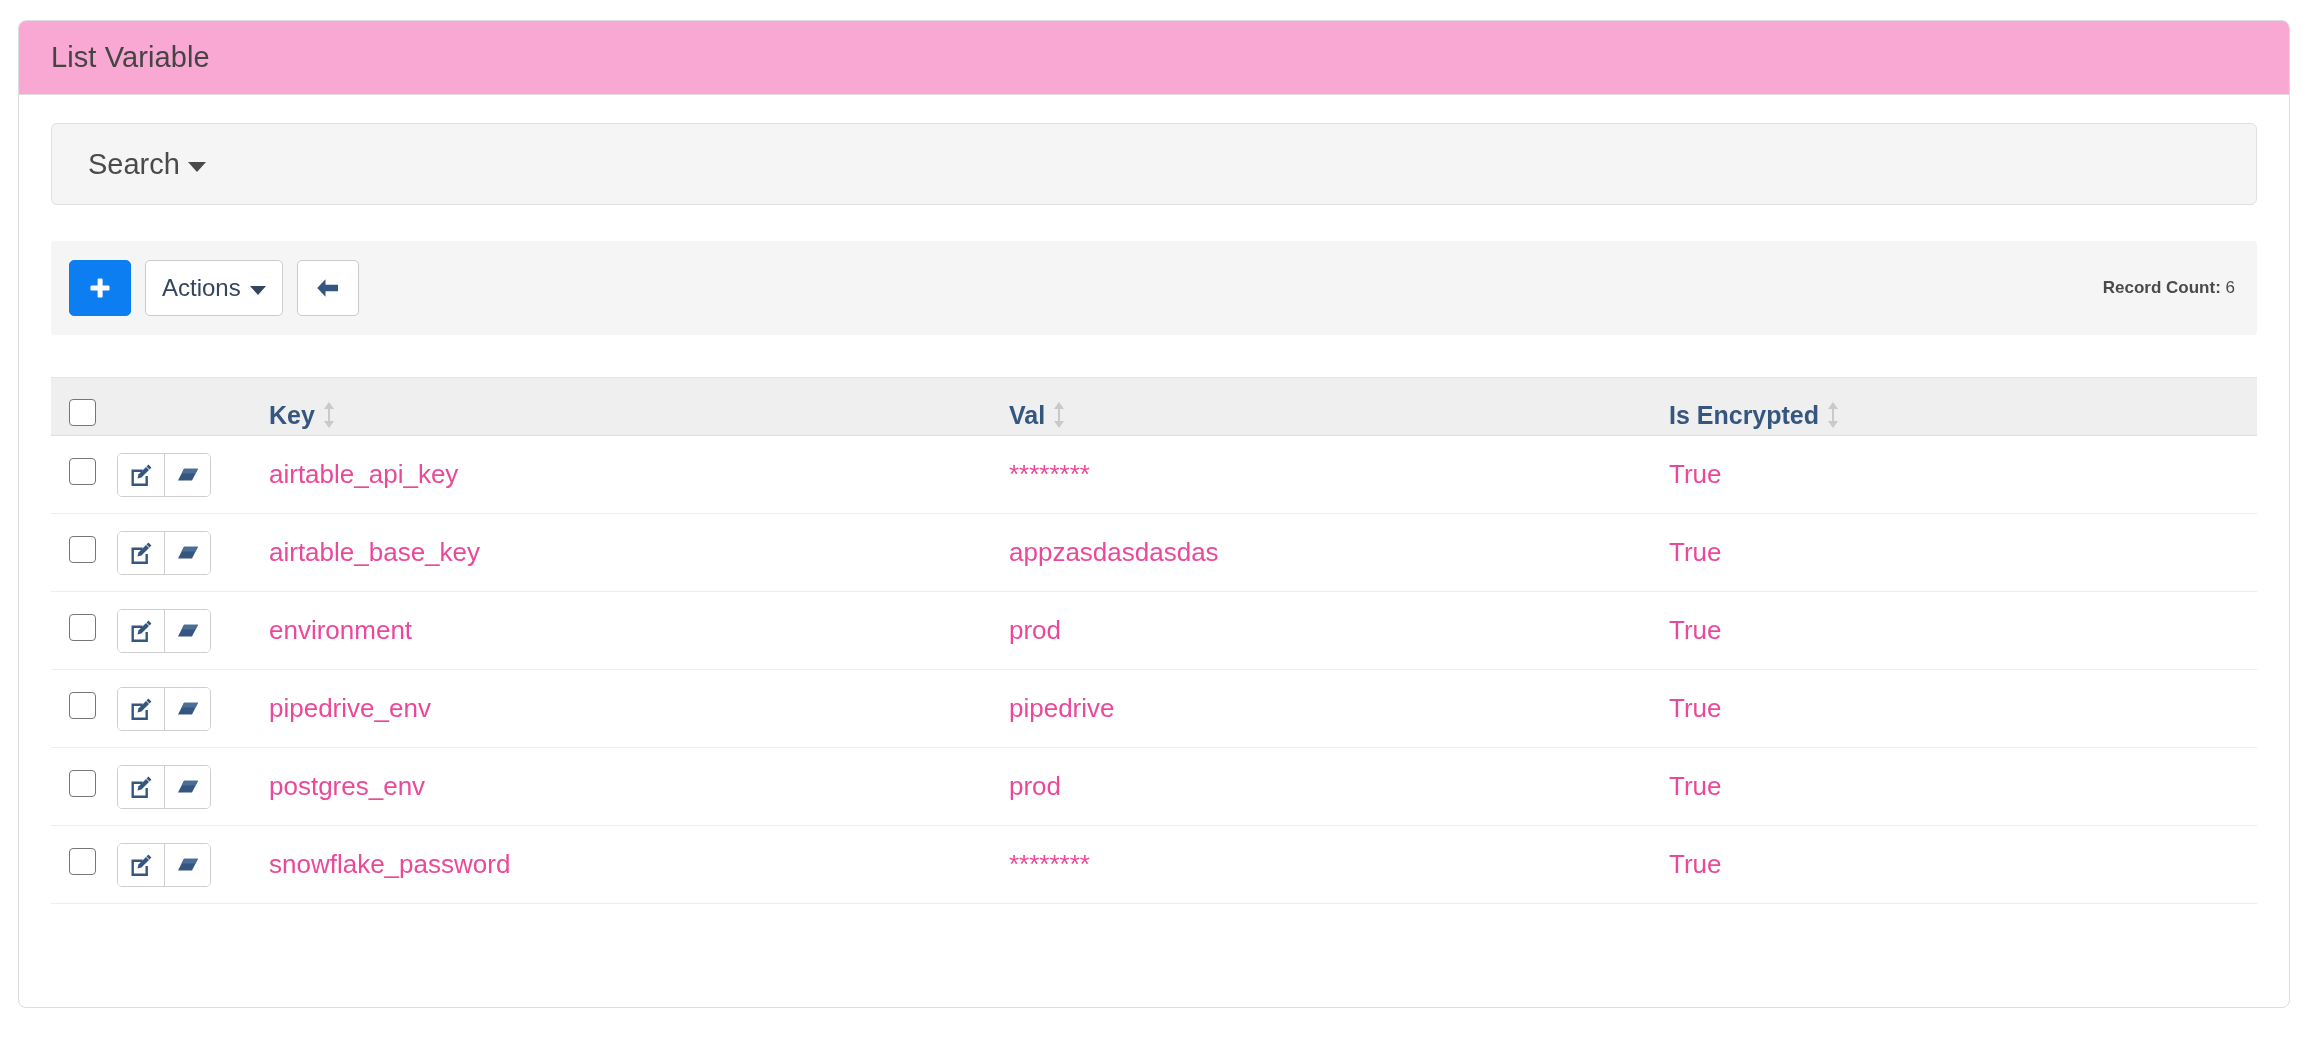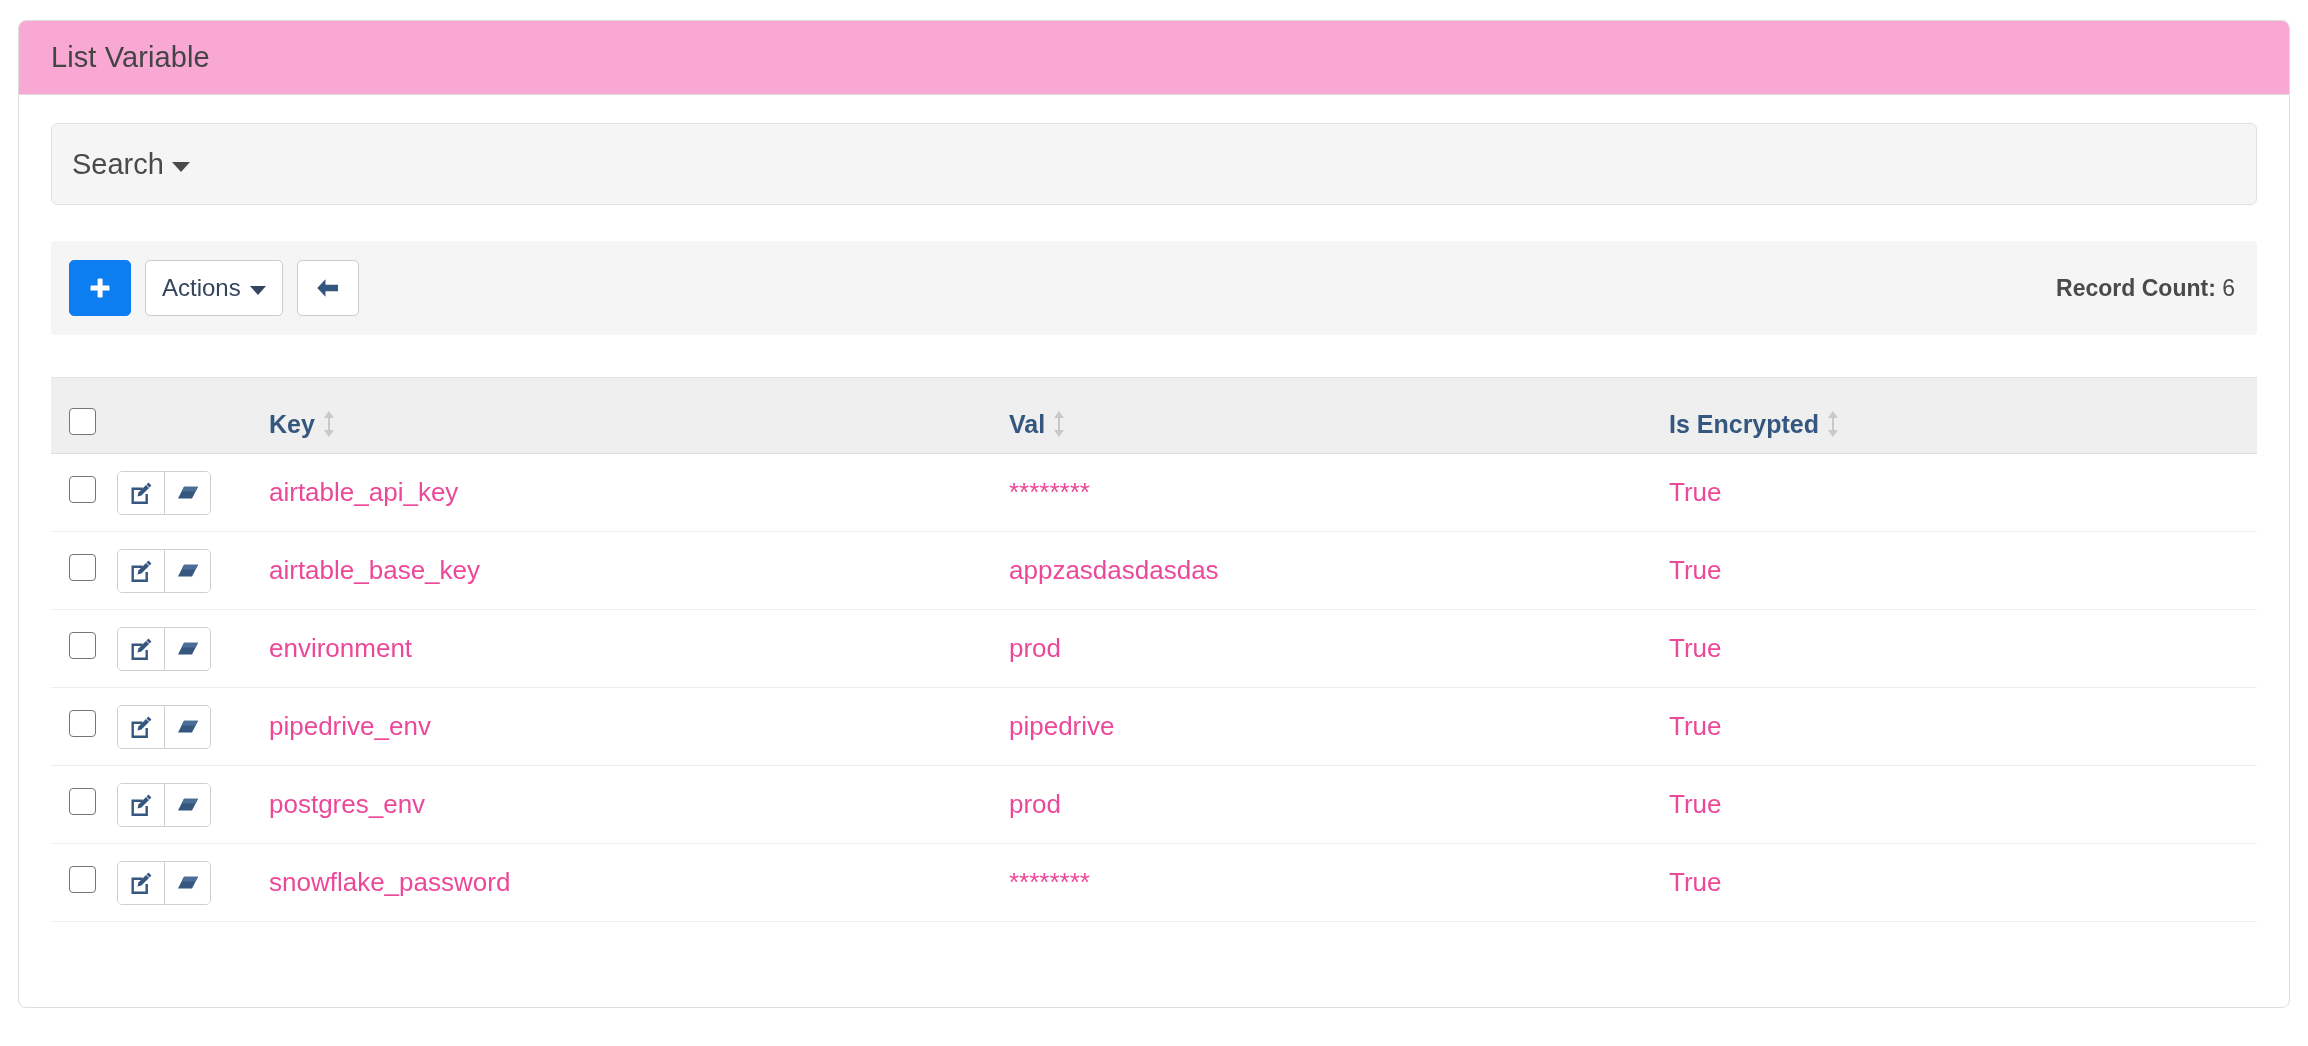--- a/index.html
+++ b/index.html
@@ -39,21 +39,21 @@
   }
 
   
   .search-well {
     height: 82px;
     background: #f5f5f5;
     border: 1px solid #e0e0e0;
     border-radius: 6px;
     display: flex;
     align-items: center;
-    padding: 0 20px;
+    padding: 0 36px;
     margin-bottom: 36px;
   }
   .search-toggle {
     display: inline-flex;
     align-items: center;
     gap: 8px;
     font-size: 29px;
     color: #4a4a4a;
     cursor: pointer;
     user-select: none;
@@ -106,35 +106,35 @@
   .caret-down-dark {
     width: 0; height: 0;
     border-left: 8px solid transparent;
     border-right: 8px solid transparent;
     border-top: 9px solid #34455d;
     display: inline-block;
     margin-top: 5px;
   }
 
   .record-count {
-    font-size: 23px;
+    font-size: 17px;
     color: #4a4a4a;
   }
   .record-count b { font-weight: bold; }
   .record-count span.num { font-weight: normal; }
 
   
   table.grid {
     width: 100%;
     border-collapse: collapse;
     table-layout: fixed;
   }
   table.grid thead th {
     background: #efefef;
-    height: 76px;
+    height: 58px;
     text-align: left;
     font-size: 25px;
     color: #34567f;
     font-weight: bold;
     padding: 17px 0 0 14px;
     vertical-align: middle;
     border-top: 1px solid #e4e4e4;
     border-bottom: 1px solid #dedede;
     white-space: nowrap;
   }

